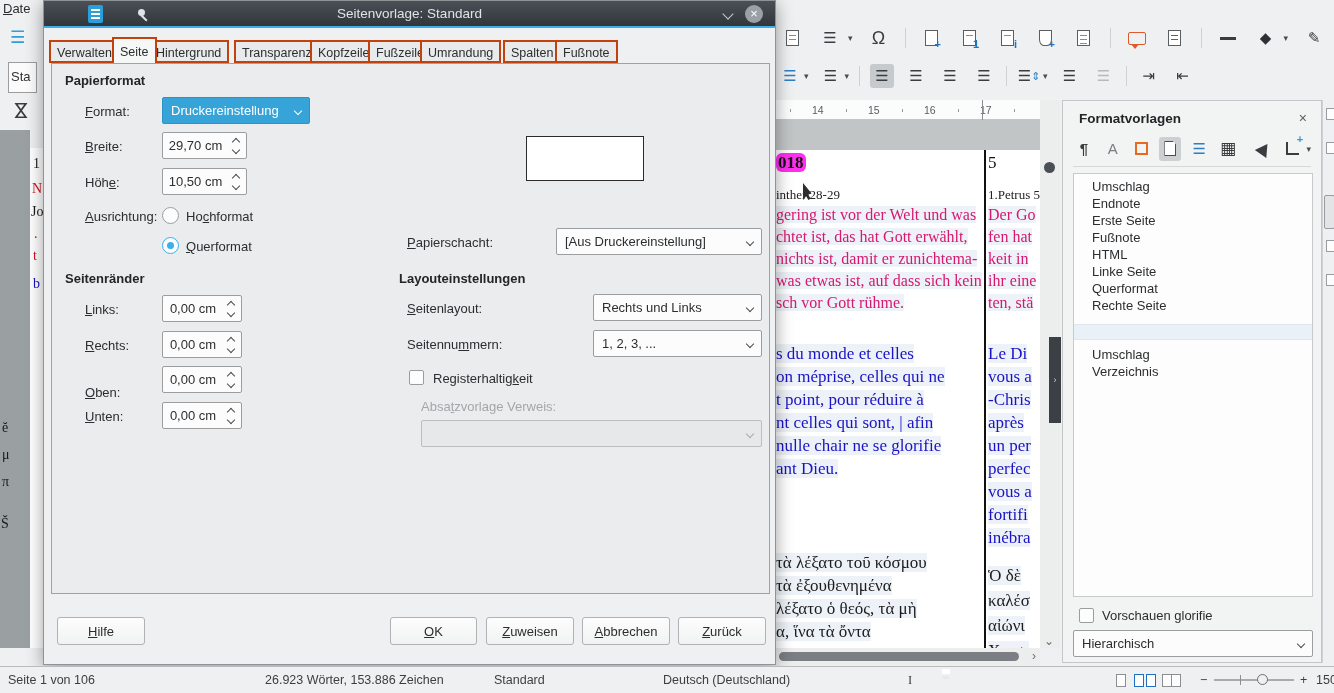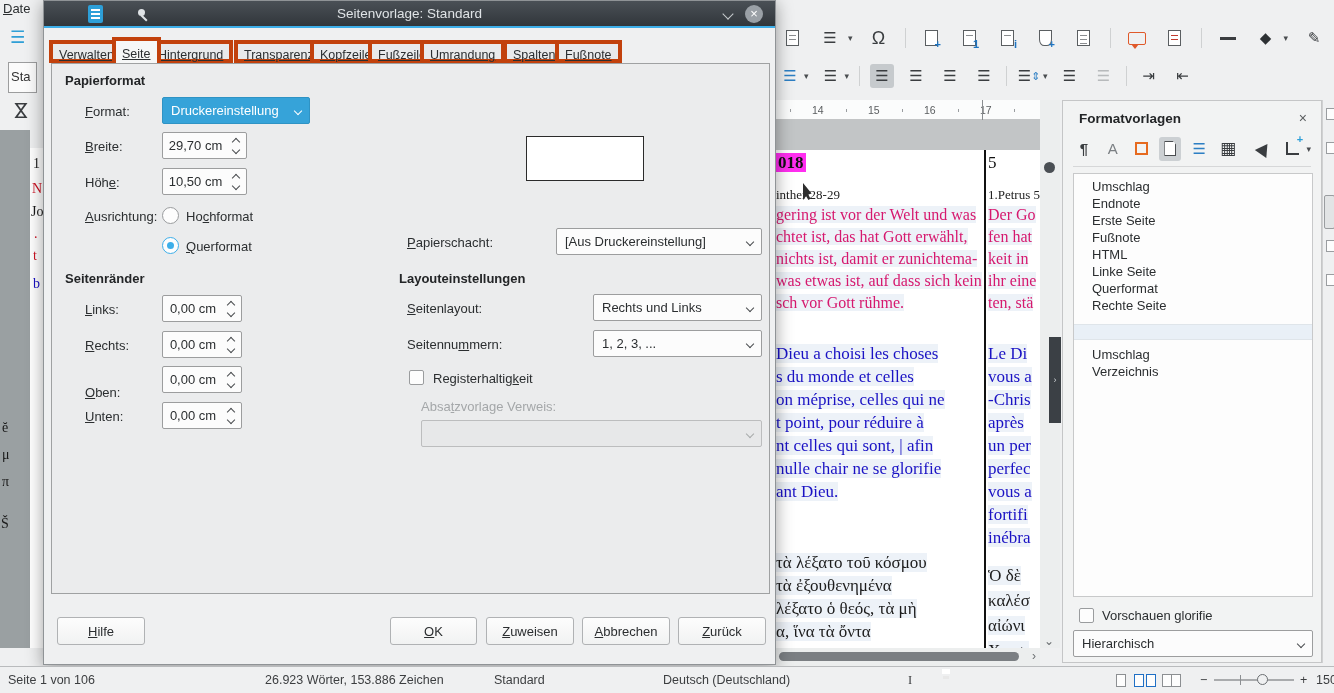--- a/index.html
+++ b/index.html
@@ -58,22 +58,22 @@
   .pin-ico { position:absolute; left:92px; top:6px; width:14px; height:14px; }
   .pin-ico:before { content:""; position:absolute; left:2px; top:2px; width:7px; height:7px;
     background:#dfe3e6; border-radius:50%; }
   .pin-ico:after { content:""; position:absolute; left:7px; top:7px; width:2px; height:8px;
     background:#dfe3e6; transform:rotate(-45deg); }
   .tb-chev { position:absolute; right:43px; top:9px; }
   .close-btn { position:absolute; right:12px; top:4px; width:18px; height:18px; border-radius:50%;
     background:#9aa0a6; color:#fff; font-size:13px; line-height:17px; text-align:center; }
 
   .tabs { position:absolute; left:0; top:39px; right:0; height:23px; font-size:12.5px; color:#2b2e30; }
-  .tab { position:absolute; top:0; height:23px; padding:4px 6px 8px 6px; border:4px solid #c2410c;
-    background:#e9eaeb; white-space:nowrap;text-decoration:underline; }
+  .tab { position:absolute; top:0; height:23px; padding:4px 6px 8px 6px; border:2px solid #c2410c;
+    background:#e9eaeb; white-space:nowrap; }
   .tab.active { background:#f6f7f7; top:-3px; height:26px; padding-top:6px; z-index:2; border-bottom:none; }
 
   .frame { position:absolute; left:7px; top:62px; width:719px; height:531px;
     border:1px solid #9fa1a2; background:#ebeced; }
 
   .sect-h { position:absolute; font-weight:bold; font-size:13px; color:#232527; }
   .lbl { position:absolute; font-size:13px; color:#2b2e30; white-space:nowrap; }
   .lbl.dis { color:#a4a7a9; }
 
   .spin { position:absolute; height:27px; background:#fcfcfc; border:1px solid #9c9d9e; border-radius:2px;
@@ -102,21 +102,21 @@
 
   
   .ruler { left:776px; top:100px; width:264px; height:20px; background:#fbfcfc;
     border-bottom:1px solid #c3c5c6; font-size:10.5px; color:#5a5d5f; }
   .ruler .num { position:absolute; top:4px; }
   .ruler .tick { position:absolute; top:9px; width:1px; height:3px; background:#9a9da0; }
   .gray-band { left:776px; top:120px; width:264px; height:30px; background:#c2c5c6; }
   .page { left:776px; top:150px; width:264px; height:498px; background:#fff; overflow:hidden; }
   .col-divider { position:absolute; left:208px; top:0; width:2px; height:498px; background:#111; }
   .serif { font-family:"Liberation Serif","DejaVu Serif",serif; }
-  .hl-magenta { background:#ff2ef0; color:#111; font-weight:bold; padding:0 2px; }
+  .hl-magenta { background:#ff2ef0; color:#111; font-weight:bold; padding:0 2px;border-radius:6px; }
   .docline { white-space:nowrap; }
   .docline span { background:#edf2f8; }
   .pink { color:#d6186e; font-size:16px; }
   .pink .docline { height:22px; }
   .blue-txt { color:#1a12c4; font-size:17px; }
   .blue-txt .docline { height:23px; }
   .greek { color:#1c1c1c; font-size:17px; }
   .greek .docline { height:23px; }
   .ref { font-size:13px; color:#222; }
   .cursor-arrow { position:absolute; width:12px; height:17px; background:#2d2d2d;
@@ -344,21 +344,20 @@
 
     <div class="pink" style="position:absolute;left:0;top:56px;">
       <div class="docline"><span>gering ist vor der Welt und was</span></div>
       <div class="docline"><span>chtet ist,  das hat Gott erwählt,</span></div>
       <div class="docline"><span>nichts ist,  damit er zunichtema-</span></div>
       <div class="docline"><span>was etwas ist,  auf dass sich kein</span></div>
       <div class="docline"><span>sch vor Gott rühme.</span></div>
     </div>
 
     <div class="blue-txt" style="position:absolute;left:0;top:194px;">
-      <div class="docline"><span>Dieu a choisi les choses</span></div>
       <div class="docline"><span>s du monde et celles</span></div>
       <div class="docline"><span>on méprise, celles qui ne</span></div>
       <div class="docline"><span>t point, pour réduire à</span></div>
       <div class="docline"><span>nt celles qui sont, | afin</span></div>
       <div class="docline"><span>nulle chair ne se glorifie</span></div>
       <div class="docline"><span>ant Dieu.</span></div>
     </div>
 
     <div class="greek" style="position:absolute;left:0;top:403px;">
       <div class="docline"><span>τὰ λέξατο τοῦ κόσμου</span></div>

